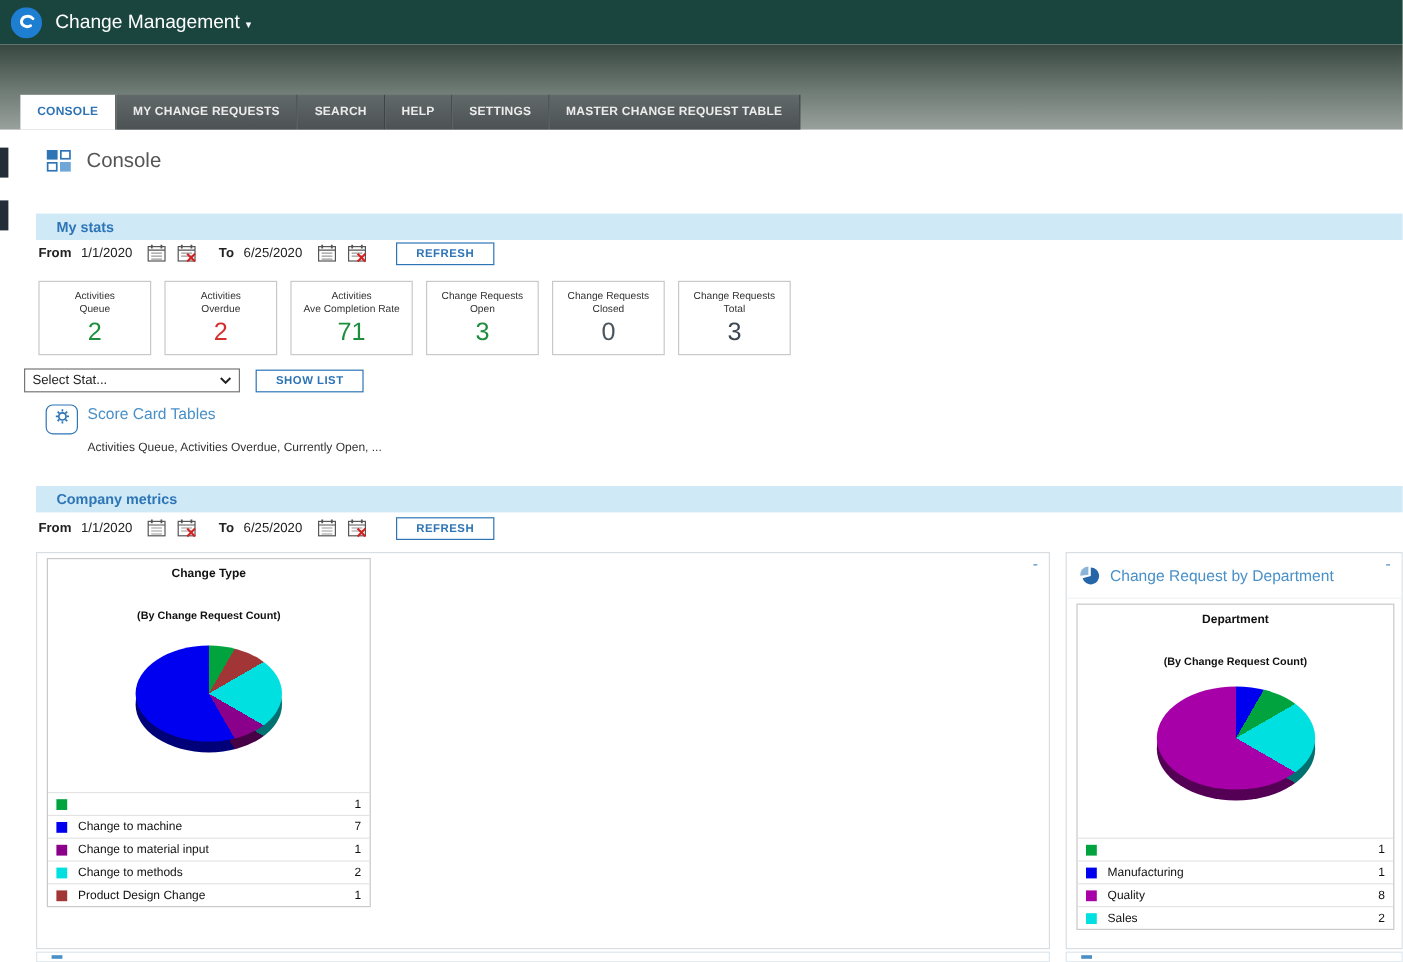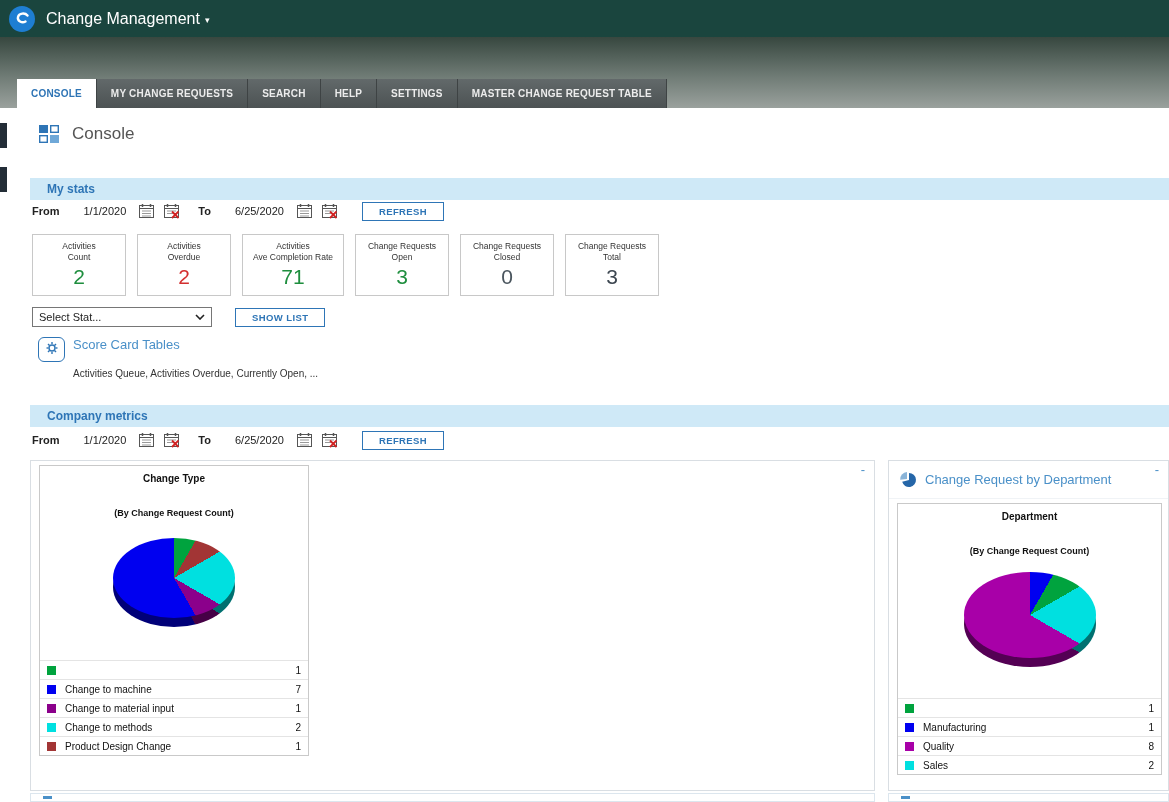--- a/index.html
+++ b/index.html
@@ -24,33 +24,33 @@
   
   .console-row{position:absolute;top:120px;left:38px;display:flex;align-items:center;height:28px;}
   .console-ic{display:inline-flex;}
   .page-title{font-size:17px;color:#555;margin-left:12px;}
   
   .section-header{position:absolute;left:30px;width:1139px;height:22px;background:#cfe9f7;color:#2e75b6;
     font-weight:bold;font-size:12px;line-height:22px;padding-left:17px;box-sizing:border-box;}
   
   .date-row{position:absolute;left:32px;height:22px;display:flex;align-items:center;font-size:11px;color:#222;}
   .date-row .lbl{font-weight:bold;}
-  .date-row .dateval{margin:0 8px 0 24px;cursor:pointer;}
+  .date-row .dateval{margin:0 8px 0 8px;cursor:pointer;}
   .date-row .to{margin-left:14px;}
   .cal{display:inline-flex;margin:0 4px;cursor:pointer;}
   .btn{border:1px solid #2e75b6;color:#2e75b6;background:#fff;font-weight:bold;font-size:9.5px;
     font-family:"Liberation Sans",sans-serif;padding:3px 16px;letter-spacing:.4px;cursor:pointer;margin-left:20px;}
   
   .cards{position:absolute;top:234px;left:32px;display:flex;gap:11px;}
   .card{width:94px;height:62px;border:1px solid #c8c8c8;background:#fff;text-align:center;box-sizing:border-box;}
   .card:nth-child(3){width:102px;}
   .card .clbl{font-size:8.5px;font-weight:normal;color:#333;margin-top:6px;line-height:1.3;}
   .card .cval{font-size:21px;margin-top:2px;}
   
-  .select-row{position:absolute;top:307px;left:32px;display:flex;align-items:center;gap:23px;}
+  .select-row{position:absolute;top:307px;left:20px;display:flex;align-items:center;gap:13px;}
   .fake-select{width:180px;height:20px;border:1px solid #767676;background:#fff;display:flex;align-items:center;
     font-size:11px;padding-left:6px;box-sizing:border-box;cursor:pointer;}
   .fake-select .chev{margin-left:auto;margin-right:6px;display:inline-flex;}
   .select-row .btn{margin-left:0;}
   
   .scorecard{position:absolute;top:337px;left:38px;display:flex;}
   .sc-icon{width:27px;height:25px;border:1.5px solid #2e75b6;border-radius:6px;display:flex;
     align-items:center;justify-content:center;cursor:pointer;box-sizing:border-box;}
   .sc-text{margin-left:8px;}
   .sc-title{color:#4a90c8;font-size:13px;cursor:pointer;}
@@ -185,21 +185,21 @@
         </g>
       </svg>
     </span>
   <button class="btn">REFRESH</button>
 </div>
 
 <div class="cards" id="cards">
     <div class="card">
       <div class="clbl">
         <div>Activities</div>
-        <div>Count</div>
+        <div>Queue</div>
       </div>
       <div class="cval" style="color: rgb(30, 142, 62);">2</div>
     </div>
     <div class="card">
       <div class="clbl">
         <div>Activities</div>
         <div>Overdue</div>
       </div>
       <div class="cval" style="color: rgb(211, 47, 47);">2</div>
     </div>

